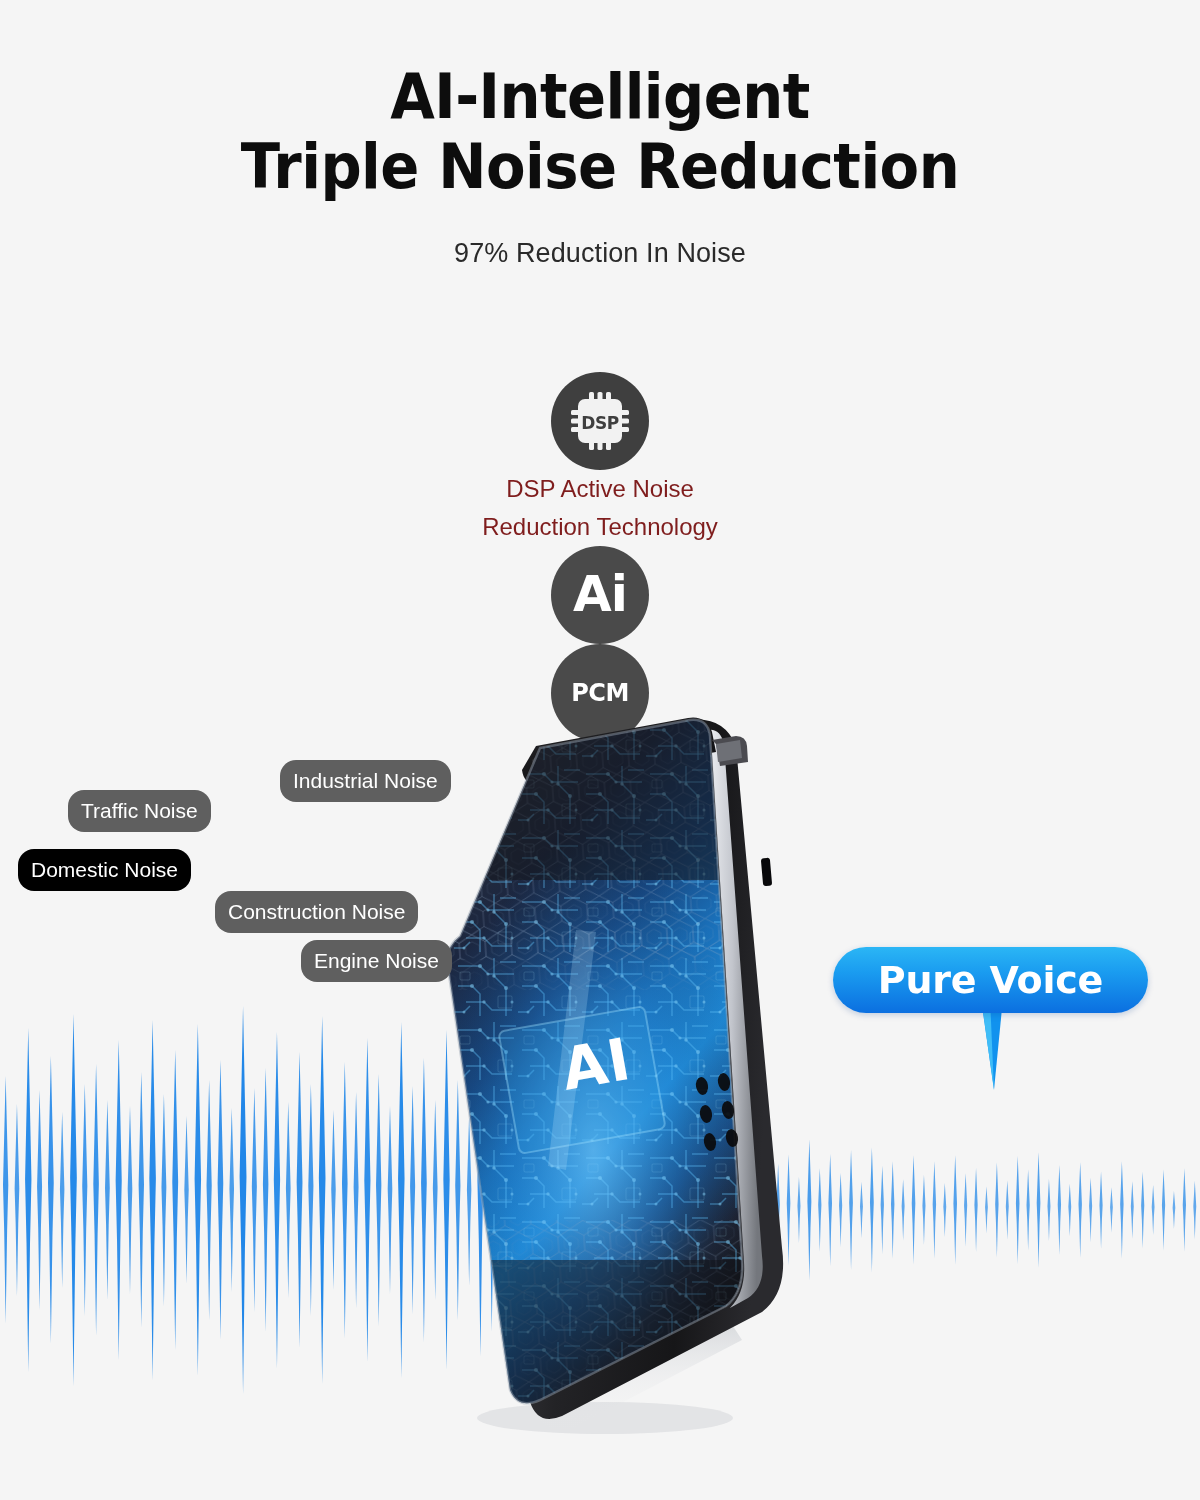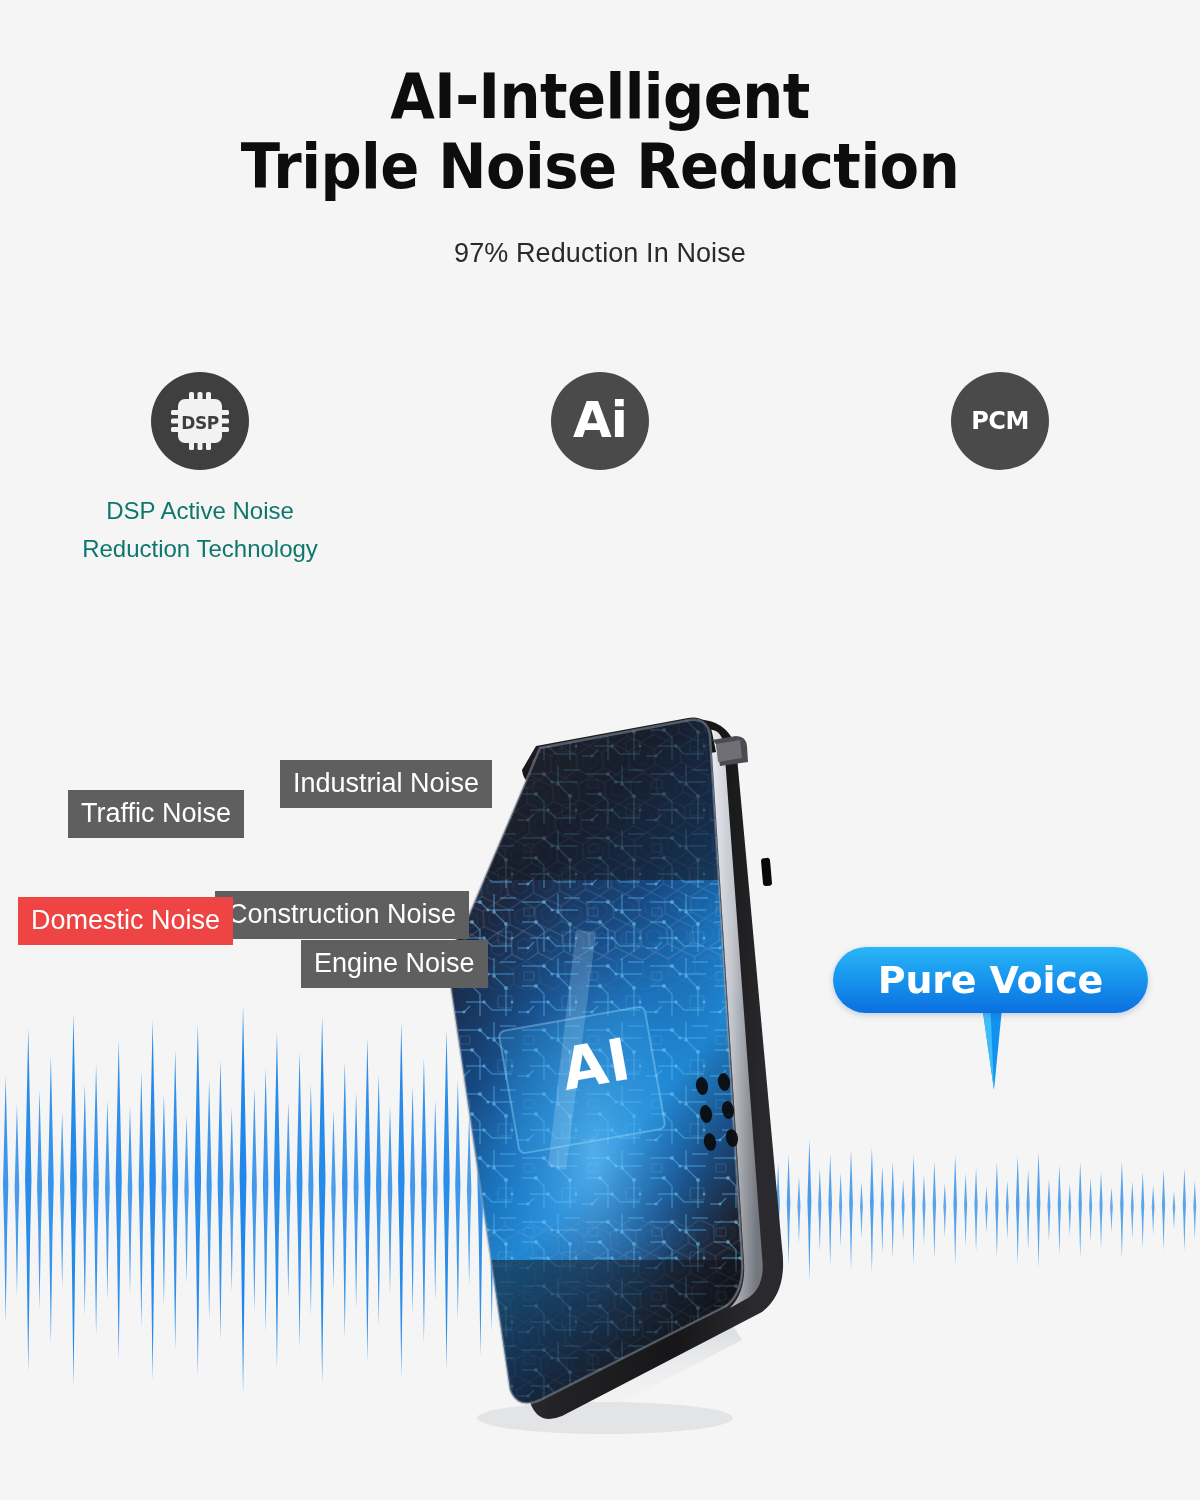--- a/index.html
+++ b/index.html
@@ -49,20 +49,21 @@
     letter-spacing: 0.1px;
   }
 
   
   .features {
     position: absolute;
     top: 372px;
     left: 0;
     width: 1200px;
     display: flex;
+    flex-direction: column;
   }
   .feature {
     flex: 1;
     display: flex;
     flex-direction: column;
     align-items: center;
   }
   .fcircle {
     width: 98px;
     height: 98px;
@@ -87,36 +88,35 @@
   .glyph-pcm {
     color: #ffffff;
     font-size: 24px;
     font-weight: 700;
     letter-spacing: -0.5px;
     font-family: "DejaVu Sans", sans-serif;
     line-height: 1;
   }
 
   .fcaption {
-    margin-top: 22px;
     text-align: center;
     font-size: 24px;
     line-height: 1.58;
-    color: #0f766e;
+    color: #7f1d1d;
     font-weight: 400;
     white-space: pre-line;
   }
 
   
   .callout {
     position: absolute;
     background: #5f5f5f;
     color: #ffffff;
-    border-radius: 0;
-    font-size: 27px;
+    border-radius: 16px;
+    font-size: 21px;
     line-height: 1;
     padding: 10px 13px 11px 13px;
     white-space: nowrap;
     z-index: 7;
   }
   .callout .tail {
     position: absolute;
     top: 100%;
     width: 0;
     height: 0;
@@ -457,19 +457,19 @@
 
 <div class="callout" style="left: 68px; top: 790px; background: rgb(95, 95, 95);"><span>Traffic Noise</span><svg width="30" height="62" class="tail" style="left: 95px; border: none;">
         <polygon points="4,0 21,0 24,62" fill="#5f5f5f"></polygon>
       </svg></div>
     <div class="callout" style="left: 280px; top: 760px; background: rgb(95, 95, 95);"><span>Industrial Noise</span><svg width="30" height="62" class="tail" style="left: 39px; border: none;">
         <polygon points="4,0 21,0 14,62" fill="#5f5f5f"></polygon>
       </svg></div>
     <div class="callout" style="left: 215px; top: 851px; background: rgb(95, 95, 95); margin-top: 40px;"><span>Construction Noise</span><svg width="30" height="62" class="tail" style="left: 37px; border: none;">
         <polygon points="4,0 21,0 4,62" fill="#5f5f5f"></polygon>
       </svg></div>
-    <div class="callout" style="left: 18px; top: 897px; background: #ef4444;"><span>Domestic Noise</span><svg width="30" height="62" class="tail" style="left: 90px; border: none;">
+    <div class="callout" style="left: 18px; top: 849px; background: #000000;"><span>Domestic Noise</span><svg width="30" height="62" class="tail" style="left: 90px; border: none;">
         <polygon points="4,0 21,0 18,62" fill="#5f5f5f"></polygon>
       </svg></div>
     <div class="callout" style="left: 275px; top: 940px; background: rgb(95, 95, 95); margin-left: 26px;"><span>Engine Noise</span><svg width="30" height="62" class="tail" style="left: 70px; border: none;">
         <polygon points="4,0 21,0 22,62" fill="#5f5f5f"></polygon>
       </svg></div>
   </div>
 
 </body></html>

